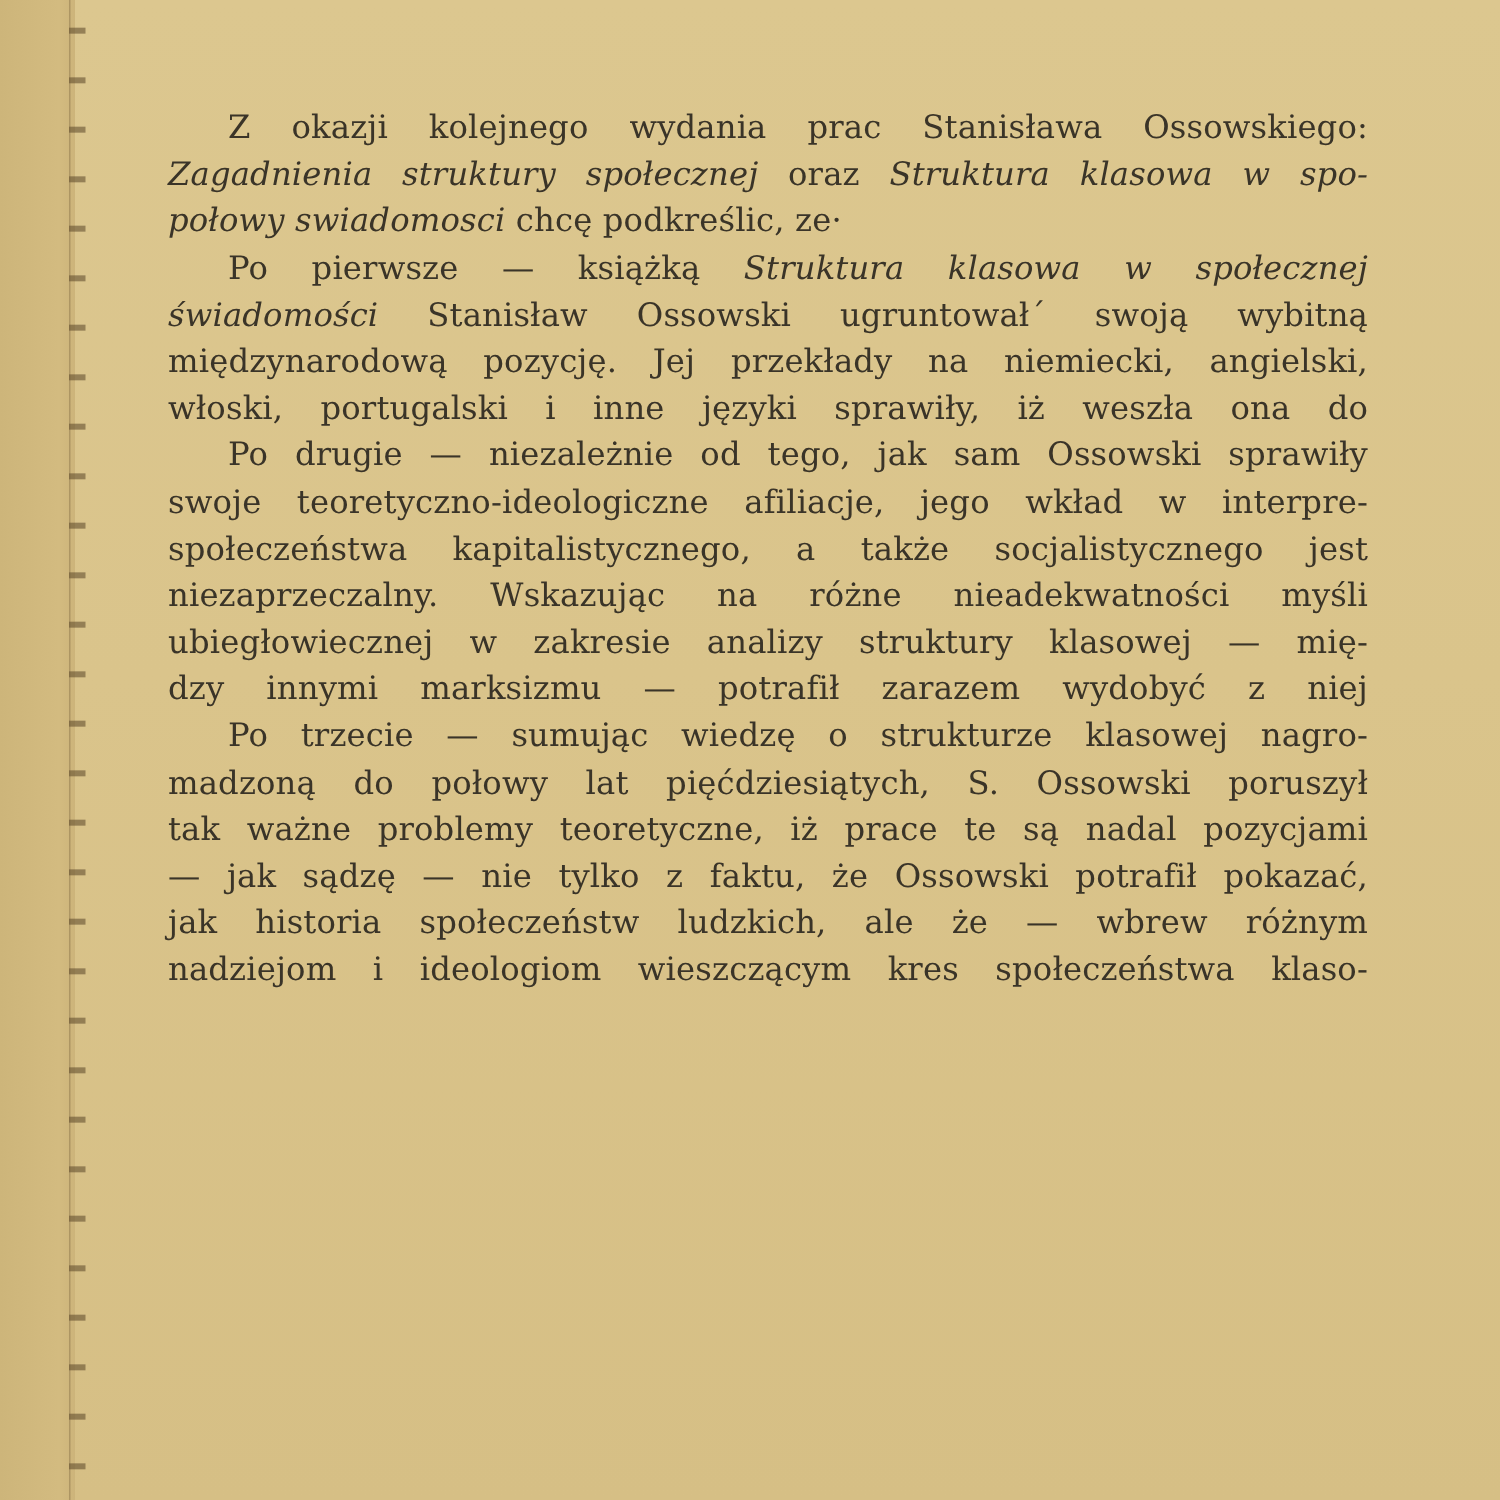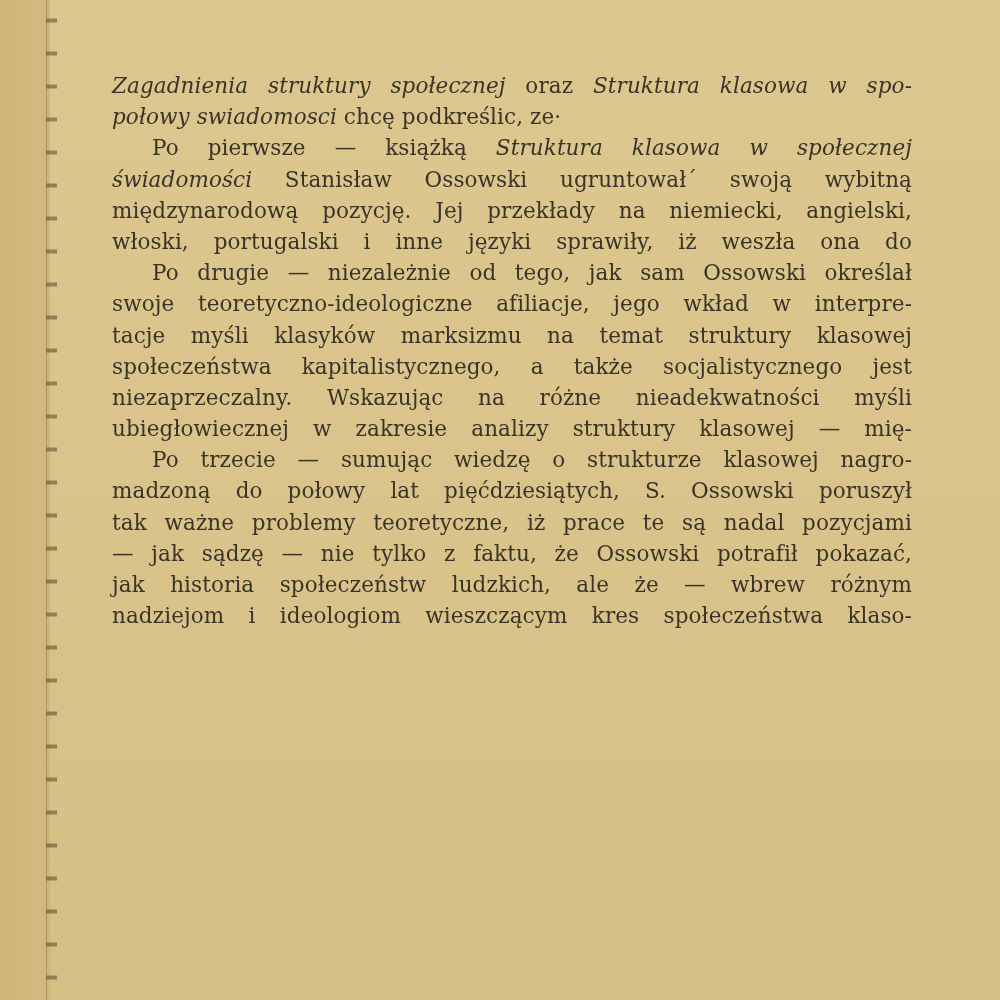--- a/index.html
+++ b/index.html
@@ -63,36 +63,37 @@
   </style>
 </head>
 <body>
 
 <div class="under-page"></div>
 <div class="page"></div>
 <div class="page-edge"></div>
 
 <div class="text-block" id="text-block">
     <div>
+      <span class="line indent"><span>Z okazji kolejnego wydania  prac Stanisława Ossowskiego:</span></span>
       <span class="line"><i>Zagadnienia struktury społecznej</i><span> oraz </span><i>Struktura klasowa w spo-</i></span>
       <span class="line last"><i>połowy swiadomosci</i><span> chcę podkreślic, ze·</span></span>
     </div>
     <div>
       <span class="line indent"><span>Po pierwsze — książką </span><i>Struktura klasowa w społecznej</i></span>
       <span class="line"><i>świadomości</i><span> Stanisław Ossowski ugruntował´ swoją wybitną</span></span>
       <span class="line"><span>międzynarodową pozycję. Jej przekłady na niemiecki, angielski,</span></span>
       <span class="line"><span>włoski, portugalski i inne języki sprawiły, iż weszła ona do</span></span>
     </div>
     <div>
-      <span class="line indent"><span>Po drugie — niezależnie od tego, jak sam Ossowski określał</span></span>
+      <span class="line indent"><span>Po drugie — niezależnie od tego, jak sam Ossowski sprawiły</span></span>
       <span class="line"><span>swoje teoretyczno-ideologiczne afiliacje, jego wkład w interpre-</span></span>
-      <span class="line"><span>tacje myśli klasyków marksizmu na temat struktury klasowej</span></span>
       <span class="line"><span>społeczeństwa kapitalistycznego, a także socjalistycznego jest</span></span>
       <span class="line"><span>niezaprzeczalny. Wskazując na różne nieadekwatności myśli</span></span>
       <span class="line"><span>ubiegłowiecznej w zakresie analizy struktury klasowej — mię-</span></span>
+      <span class="line"><span>dzy innymi marksizmu — potrafił zarazem wydobyć z niej</span></span>
     </div>
     <div>
       <span class="line indent"><span>Po trzecie — sumując wiedzę o strukturze klasowej nagro-</span></span>
       <span class="line"><span>madzoną do połowy lat pięćdziesiątych, S. Ossowski poruszył</span></span>
       <span class="line"><span>tak ważne problemy teoretyczne, iż prace te są nadal pozycjami</span></span>
       <span class="line"><span>— jak sądzę — nie tylko z faktu, że Ossowski potrafił pokazać,</span></span>
       <span class="line"><span>jak historia społeczeństw ludzkich, ale że — wbrew różnym</span></span>
       <span class="line"><span>nadziejom i ideologiom wieszczącym kres społeczeństwa klaso-</span></span>
     </div>
   </div>

